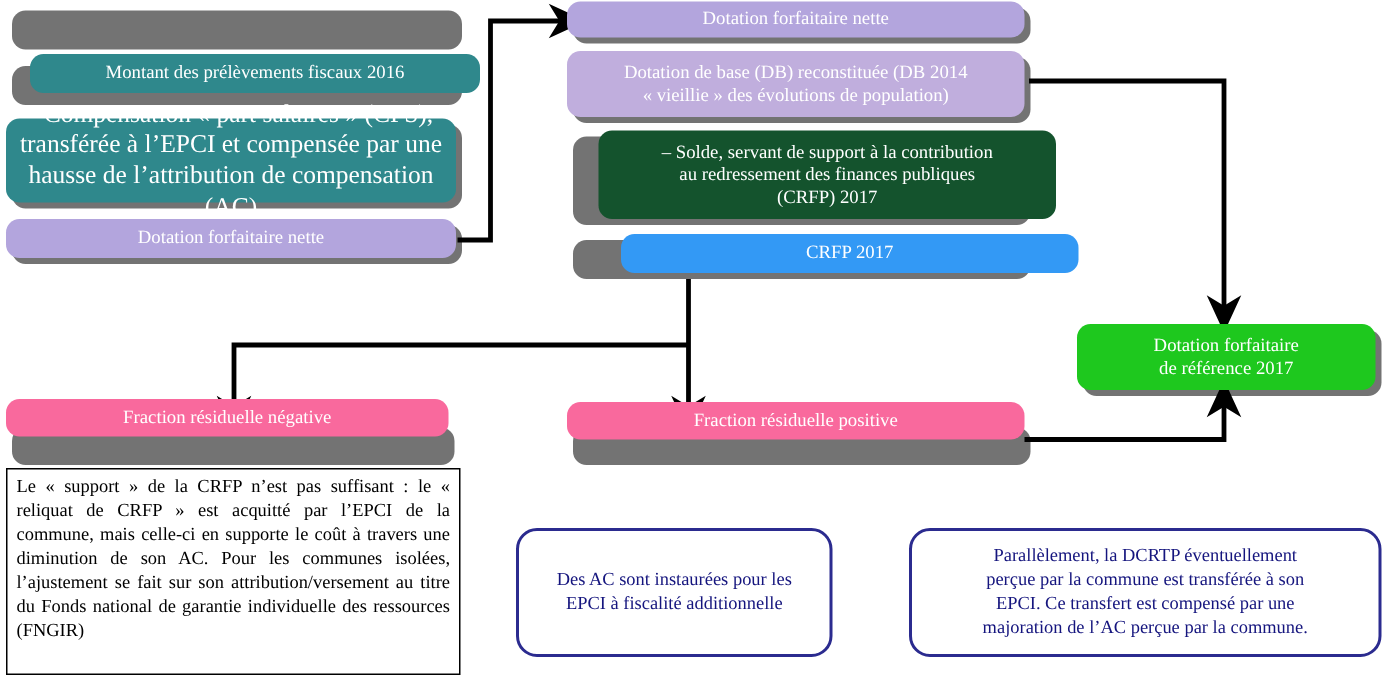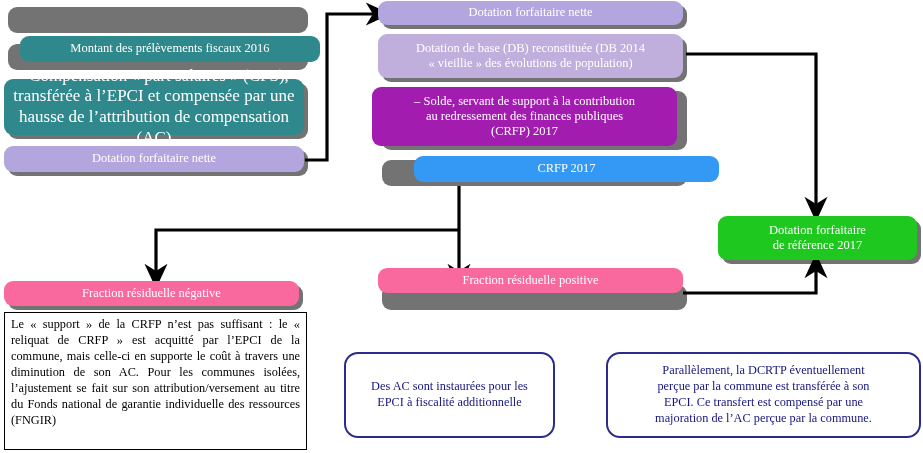--- a/index.html
+++ b/index.html
@@ -111,33 +111,33 @@
   <div class="node" style="left:4px; top:146px; width:300px; height:26px; background:#b3a5dd; font-size:12.5px;">Dotation forfaitaire nette</div>
 
   <div class="shadow" style="left:382px; top:5px;  width:305px; height:24px;"></div>
   <div class="node" style="left:378px; top:1px; width:305px; height:24px; background:#b3a5dd; font-size:12.5px;">Dotation forfaitaire nette</div>
 
   <div class="shadow" style="left:382px; top:38px; width:305px; height:44px;"></div>
   <div class="node" style="left:378px; top:34px; width:305px; height:44px; background:#c0aedd; font-size:12.5px;">Dotation de base (DB) reconstituée (DB 2014
 « vieillie » des évolutions de population)</div>
 
   <div class="shadow" style="left:382px; top:91px; width:305px; height:59px;"></div>
-  <div class="node" style="left:372px; top:87px; width:305px; height:59px; background:#a21caf; font-size:12.5px;">– Solde, servant de support à la contribution
+  <div class="node" style="left:399px; top:87px; width:305px; height:59px; background:#14532d; font-size:12.5px;">– Solde, servant de support à la contribution
 au redressement des finances publiques
 (CRFP) 2017</div>
 
   <div class="shadow" style="left:382px; top:160px; width:305px; height:26px;"></div>
   <div class="node" style="left:378px; top:156px; width:305px; height:26px; background:#3399f5; font-size:12.5px;margin-left:36px;">CRFP 2017</div>
 
   <div class="shadow" style="left:722px; top:220px; width:199px; height:44px;"></div>
   <div class="node" style="left:718px; top:216px; width:199px; height:44px; background:#1ec81e; font-size:12.5px;">Dotation forfaitaire
 de référence 2017</div>
 
   <div class="shadow" style="left:8px; top:285px; width:295px; height:25px;"></div>
-  <div class="node" style="left:4px; top:281px; width:295px; height:25px; background:#f9699d; font-size:12.5px;">Fraction résiduelle négative</div>
+  <div class="node" style="left:4px; top:266px; width:295px; height:25px; background:#f9699d; font-size:12.5px;">Fraction résiduelle négative</div>
 
   <div class="shadow" style="left:382px; top:285px; width:305px; height:25px;"></div>
   <div class="node" style="left:378px; top:268px; width:305px; height:25px; background:#f9699d; font-size:12.5px;">Fraction résiduelle positive</div>
 
   <div class="plain plain-sq" style="left:4px; top:312px; width:303px; height:138px; font-size:12.3px;">Le « support » de la CRFP n’est pas suffisant : le « reliquat de CRFP » est acquitté par l’EPCI de la commune, mais celle-ci en supporte le coût à travers une diminution de son AC. Pour les communes isolées, l’ajustement se fait sur son attribution/versement au titre du Fonds national de garantie individuelle des ressources (FNGIR)</div>
 
   <div class="plain plain-round" style="left:344px; top:352px; width:211px; height:86px; font-size:12.3px;">Des AC sont instaurées pour les
 EPCI à fiscalité additionnelle</div>
 
   <div class="plain plain-round" style="left:606px; top:352px; width:315px; height:86px; font-size:12.3px;">Parallèlement, la DCRTP éventuellement

